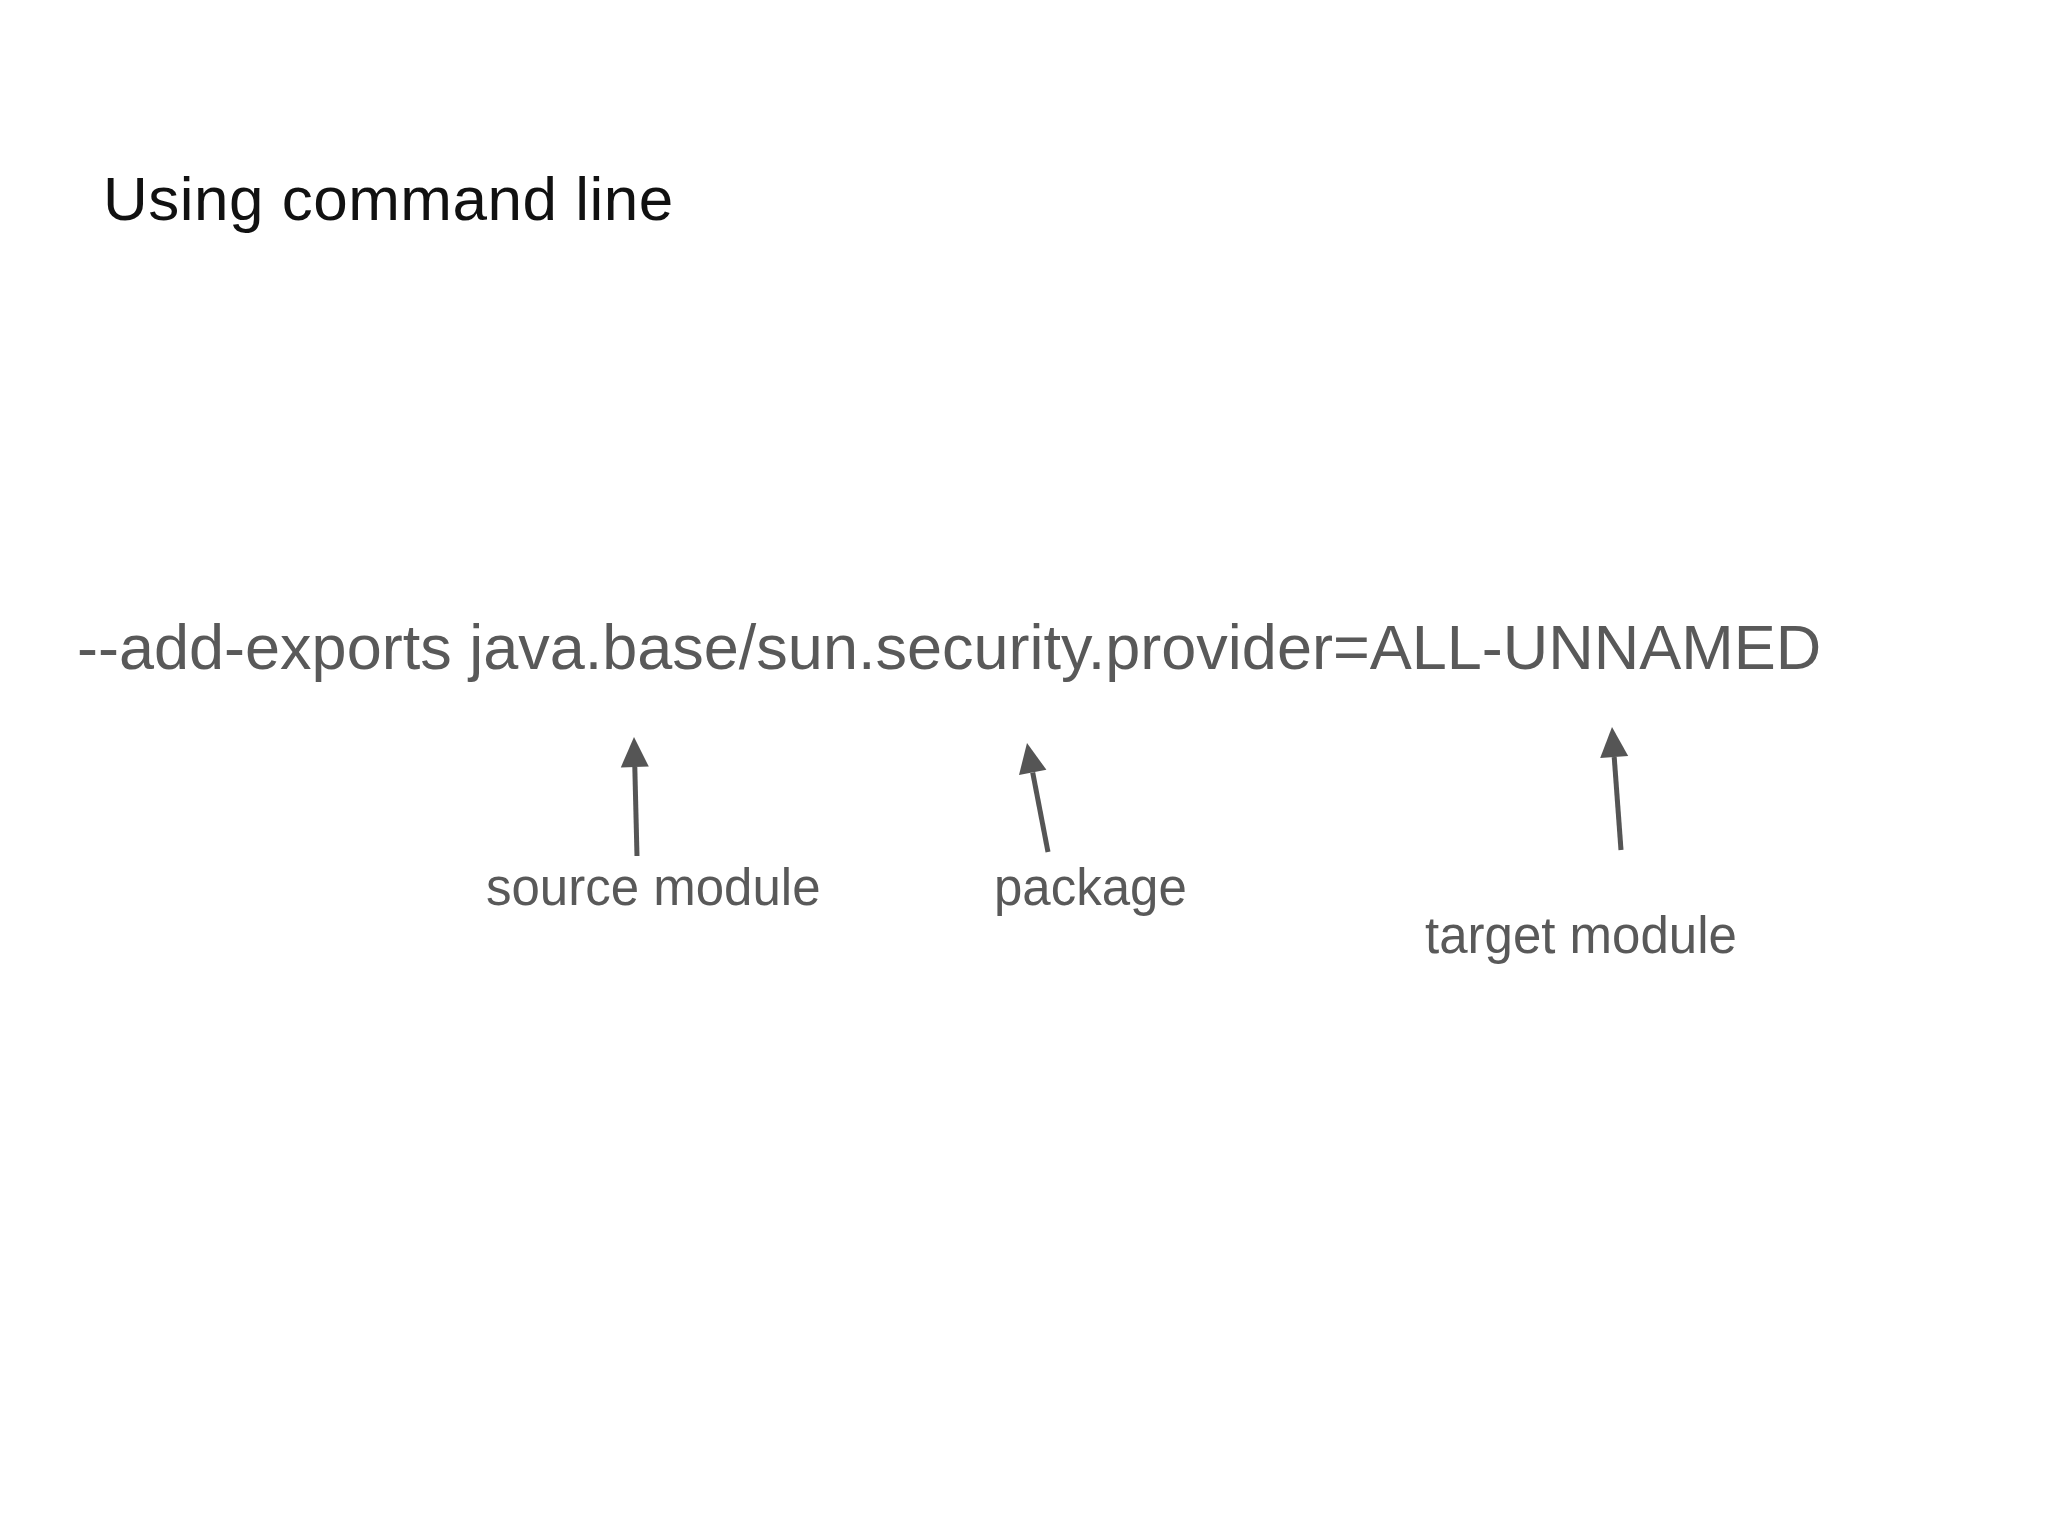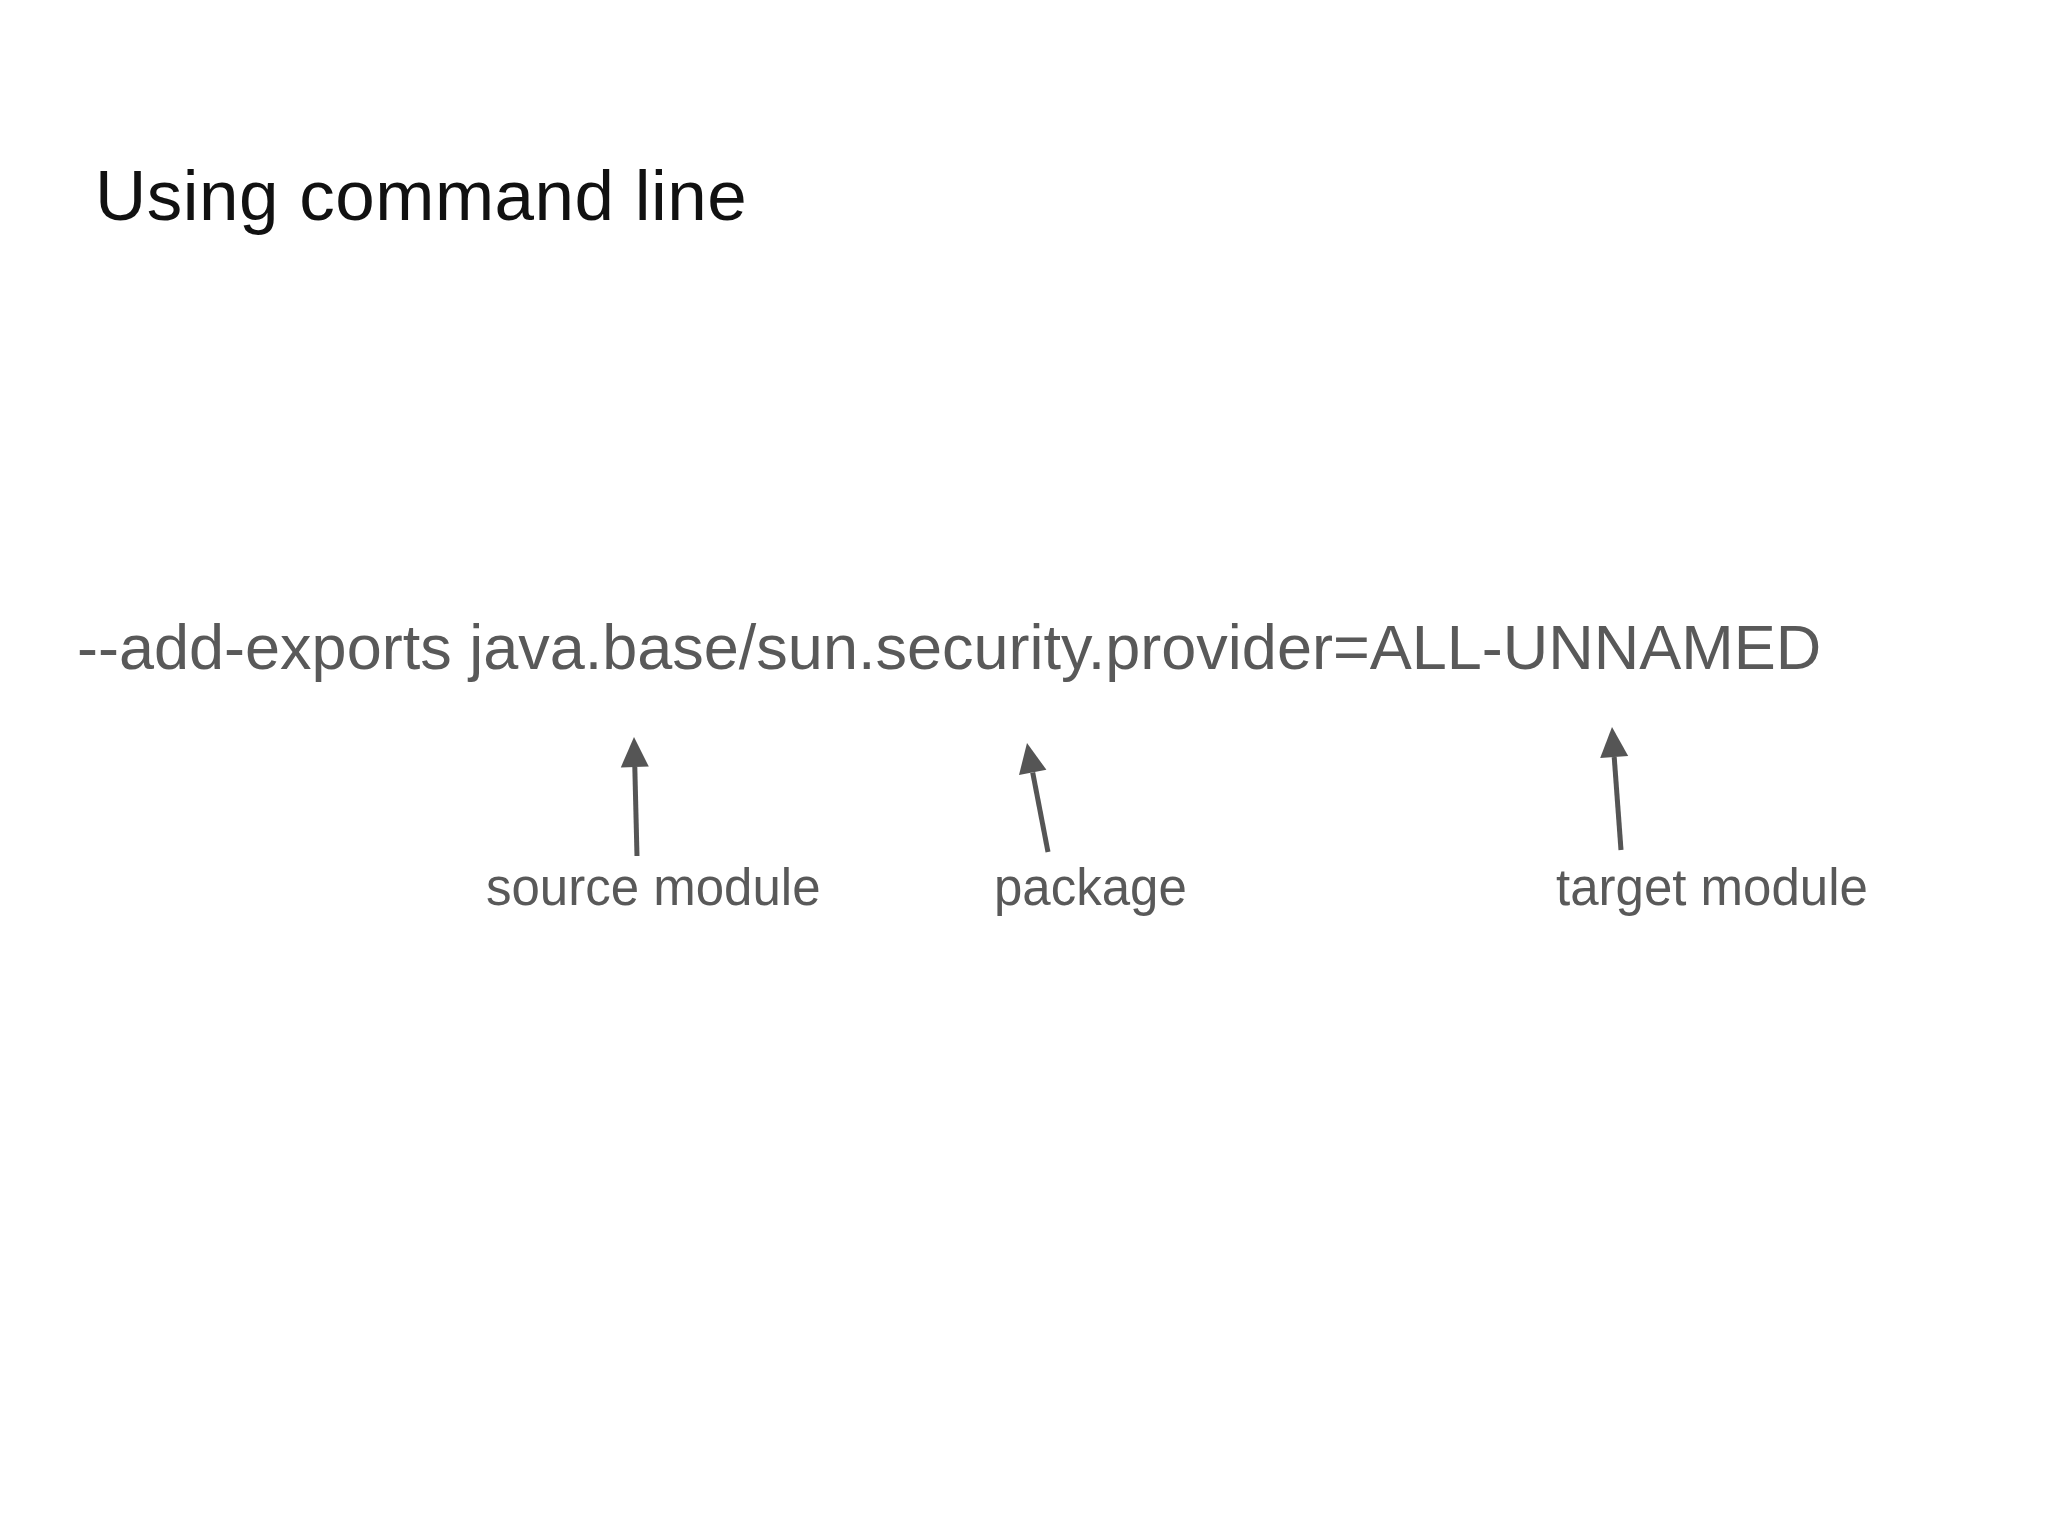--- a/index.html
+++ b/index.html
@@ -13,22 +13,22 @@
   }
   .slide {
     position: absolute;
     inset: 0;
     background: var(--c-background, #ffffff);
   }
   .slide-title {
     position: absolute;
     left: 95px;
     top: 160px;
-    margin: 0;
-    font-size: 71px;
+    margin: 8px;
+    font-size: 62px;
     font-weight: 400;
     line-height: 1;
     color: var(--c-title, #111111);
     white-space: nowrap;
     letter-spacing: 0.5px;
   }
   .command-text {
     position: absolute;
     left: 77px;
     top: 616px;
@@ -40,21 +40,21 @@
   .annotation-label {
     position: absolute;
     top: 862px;
     font-size: 51px;
     line-height: 1;
     color: var(--c-gray_text, #595959);
     white-space: nowrap;
   }
   .label-source { left: 486px; }
   .label-package { left: 994px; }
-  .label-target { left: 1556px; }
+  .label-target { left: 1425px; margin-top: 48px; }
   .arrows-layer {
     position: absolute;
     left: 0;
     top: 0;
     width: 2048px;
     height: 1536px;
     pointer-events: none;
   }
   .arrow line {
     stroke: var(--c-arrow, #555555);

